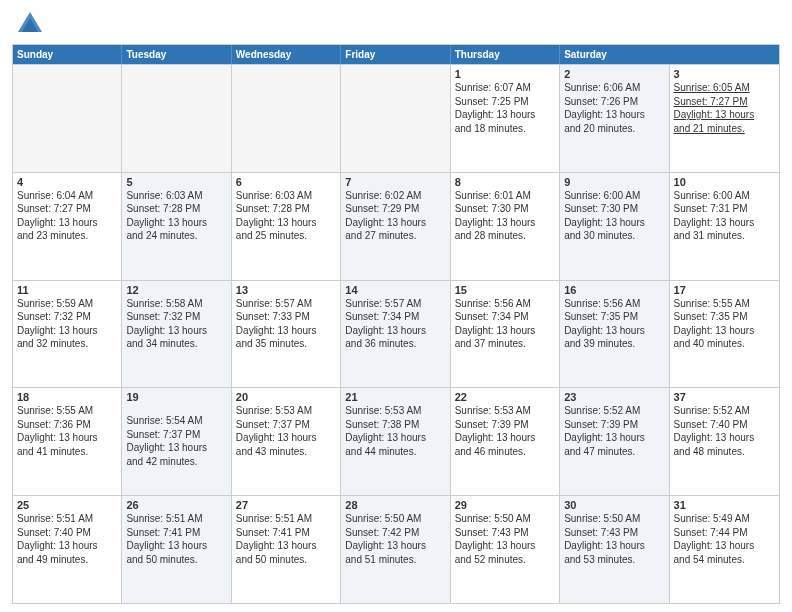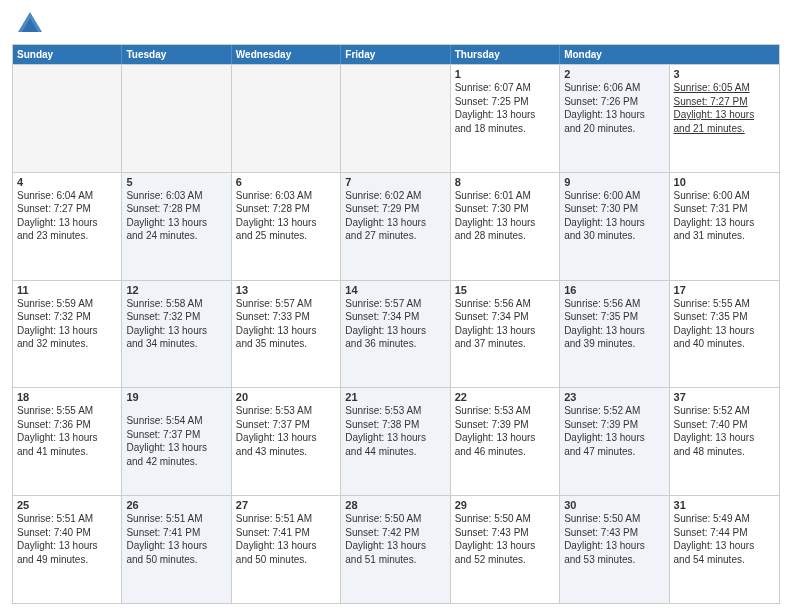--- a/index.html
+++ b/index.html
@@ -135,21 +135,21 @@
     </div>
   </div>
 
   <div class="calendar">
     <div class="cal-header">
     <div class="cal-header-cell">Sunday</div>
         <div class="cal-header-cell">Tuesday</div>
         <div class="cal-header-cell">Wednesday</div>
         <div class="cal-header-cell">Friday</div>
         <div class="cal-header-cell">Thursday</div>
-        <div class="cal-header-cell">Monday</div>
+        <div class="cal-header-cell">Saturday</div>
       </div>
     <div class="cal-body">
     <div class="cal-row">
           <div class="cal-cell empty"></div>
           <div class="cal-cell empty"></div>
           <div class="cal-cell empty"></div>
           <div class="cal-cell empty"></div>
           <div class="cal-cell">
             <span class="day-num">1</span>
             <div class="cell-text" style="white-space: pre-line;">Sunrise: 6:07 AM

